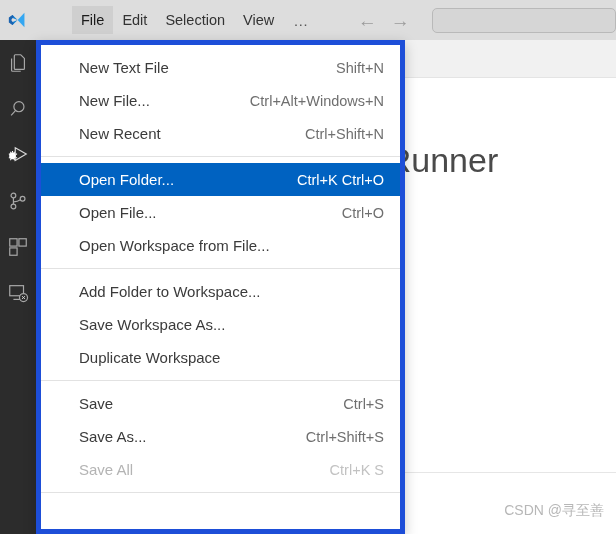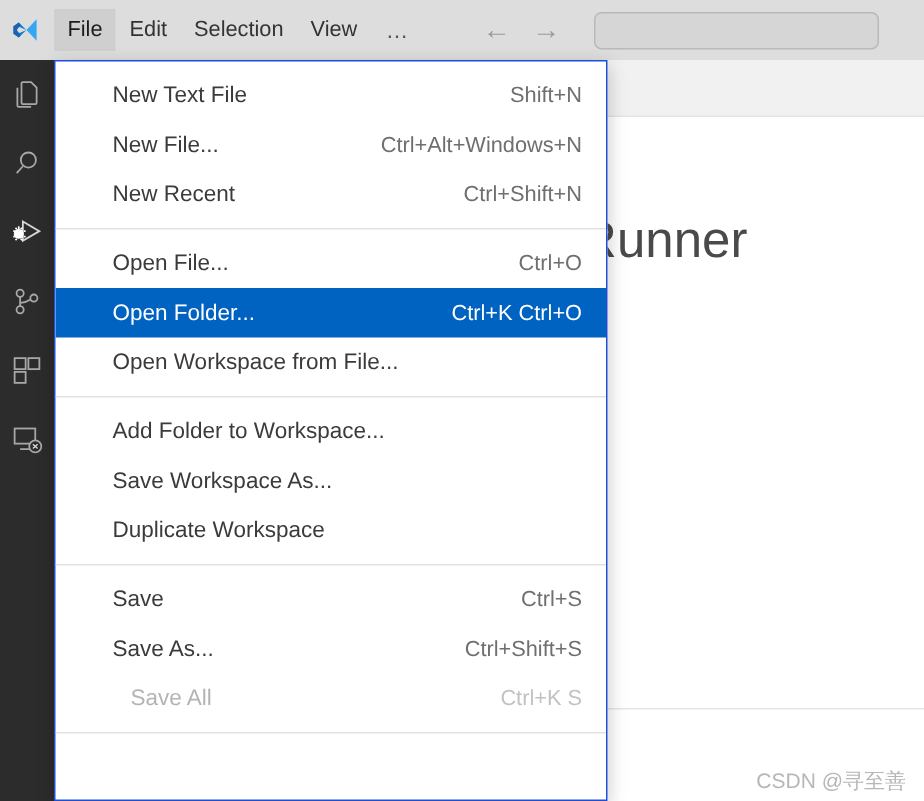--- a/index.html
+++ b/index.html
@@ -31,21 +31,21 @@
   }
   .menubar { display: flex; align-items: center; height: 40px; }
   .menubar-item {
     height: 28px;
     padding: 0 9px;
     display: flex; align-items: center;
     font-size: 14.5px;
     color: #333333;
     white-space: nowrap;
   }
-  .menubar-item.active { background: #cfcfcf; color: #1b1b1b; }
+  .menubar-item.active { background: #cfcfcf; color: #1b1b1b; margin-left: 36px; }
   .menubar-item.dots { font-size: 15px; letter-spacing: 1.5px; color: #555; padding: 0 10px; }
 
   .navarrows { display: flex; align-items: center; gap: 14px; margin-left: 38px; }
   .navarrow { font-size: 19px; color: #9a9a9a; line-height: 1; }
 
   .cmdcenter {
     margin-left: 22px;
     width: 190px; height: 25px;
     border: 1px solid #b9b9b9;
     border-radius: 5px;
@@ -203,50 +203,49 @@
   .badge .v-green { background: #44cc11; }
   .readme-p {
     position: absolute; left: 8px; top: 118px;
     font-size: 19px; color: #3d3d3d;
     white-space: nowrap;
   }
   .watermark {
     position: absolute; right: 12px; top: 96px;
     font-size: 14px; color: #b7b7b7;
     white-space: nowrap;
-    margin-top: 10px;
   }
 
   
   .menu-popup {
     position: absolute;
     left: 36px; top: 40px;
     width: 369px;
     background: #ffffff;
-    border: 1px solid #1d4ed8;
+    border: 5px solid #1d4ed8;
     box-shadow: 0 4px 12px rgba(0,0,0,0.22);
     padding: 6px 0 0 0;
     z-index: 60;
     height: 494px;
     overflow: hidden;
   }
   .menu-item {
     height: 33px;
     display: flex; align-items: center;
     padding: 0 16px 0 38px;
     font-size: 15px;
     color: #3b3b3b;
     white-space: nowrap;
   }
   .menu-item .mlabel { flex: 1; }
   .menu-item .mkey { color: #6f6f6f; font-size: 14.5px; margin-left: 24px; }
   .menu-item .marrow { color: #6f6f6f; font-size: 14px; margin-left: 24px; }
   .menu-item.highlight { background: #0062c1; color: #ffffff; }
   .menu-item.highlight .mkey { color: #ffffff; }
-  .menu-item.disabled { color: #b4b4b4; margin-left: 12px; }
+  .menu-item.disabled { color: #b4b4b4; }
   .menu-item.disabled .mkey { color: #c2c2c2; }
   .menu-sep {
     height: 1px; background: #e2e2e2; margin: 6px 0;
   }
 </style>
 </head>
 <body>
 
 <div id="app">
 
@@ -391,29 +390,29 @@
       <span class="mlabel">New File...</span>
       <span class="mkey">Ctrl+Alt+Windows+N</span>
     </div>
     <div class="menu-item">
       <span class="mlabel">New Recent</span>
       <span class="mkey">Ctrl+Shift+N</span>
     </div>
 
     <div class="menu-sep"></div>
 
-    <div class="menu-item">
-      <span class="mlabel">Open File...</span>
-      <span class="mkey">Ctrl+O</span>
-    </div>
     <div class="menu-item highlight">
       <span class="mlabel">Open Folder...</span>
       <span class="mkey">Ctrl+K Ctrl+O</span>
     </div>
     <div class="menu-item">
+      <span class="mlabel">Open File...</span>
+      <span class="mkey">Ctrl+O</span>
+    </div>
+    <div class="menu-item">
       <span class="mlabel">Open Workspace from File...</span>
     </div>
 
     <div class="menu-sep"></div>
 
     <div class="menu-item">
       <span class="mlabel">Add Folder to Workspace...</span>
     </div>
     <div class="menu-item">
       <span class="mlabel">Save Workspace As...</span>

